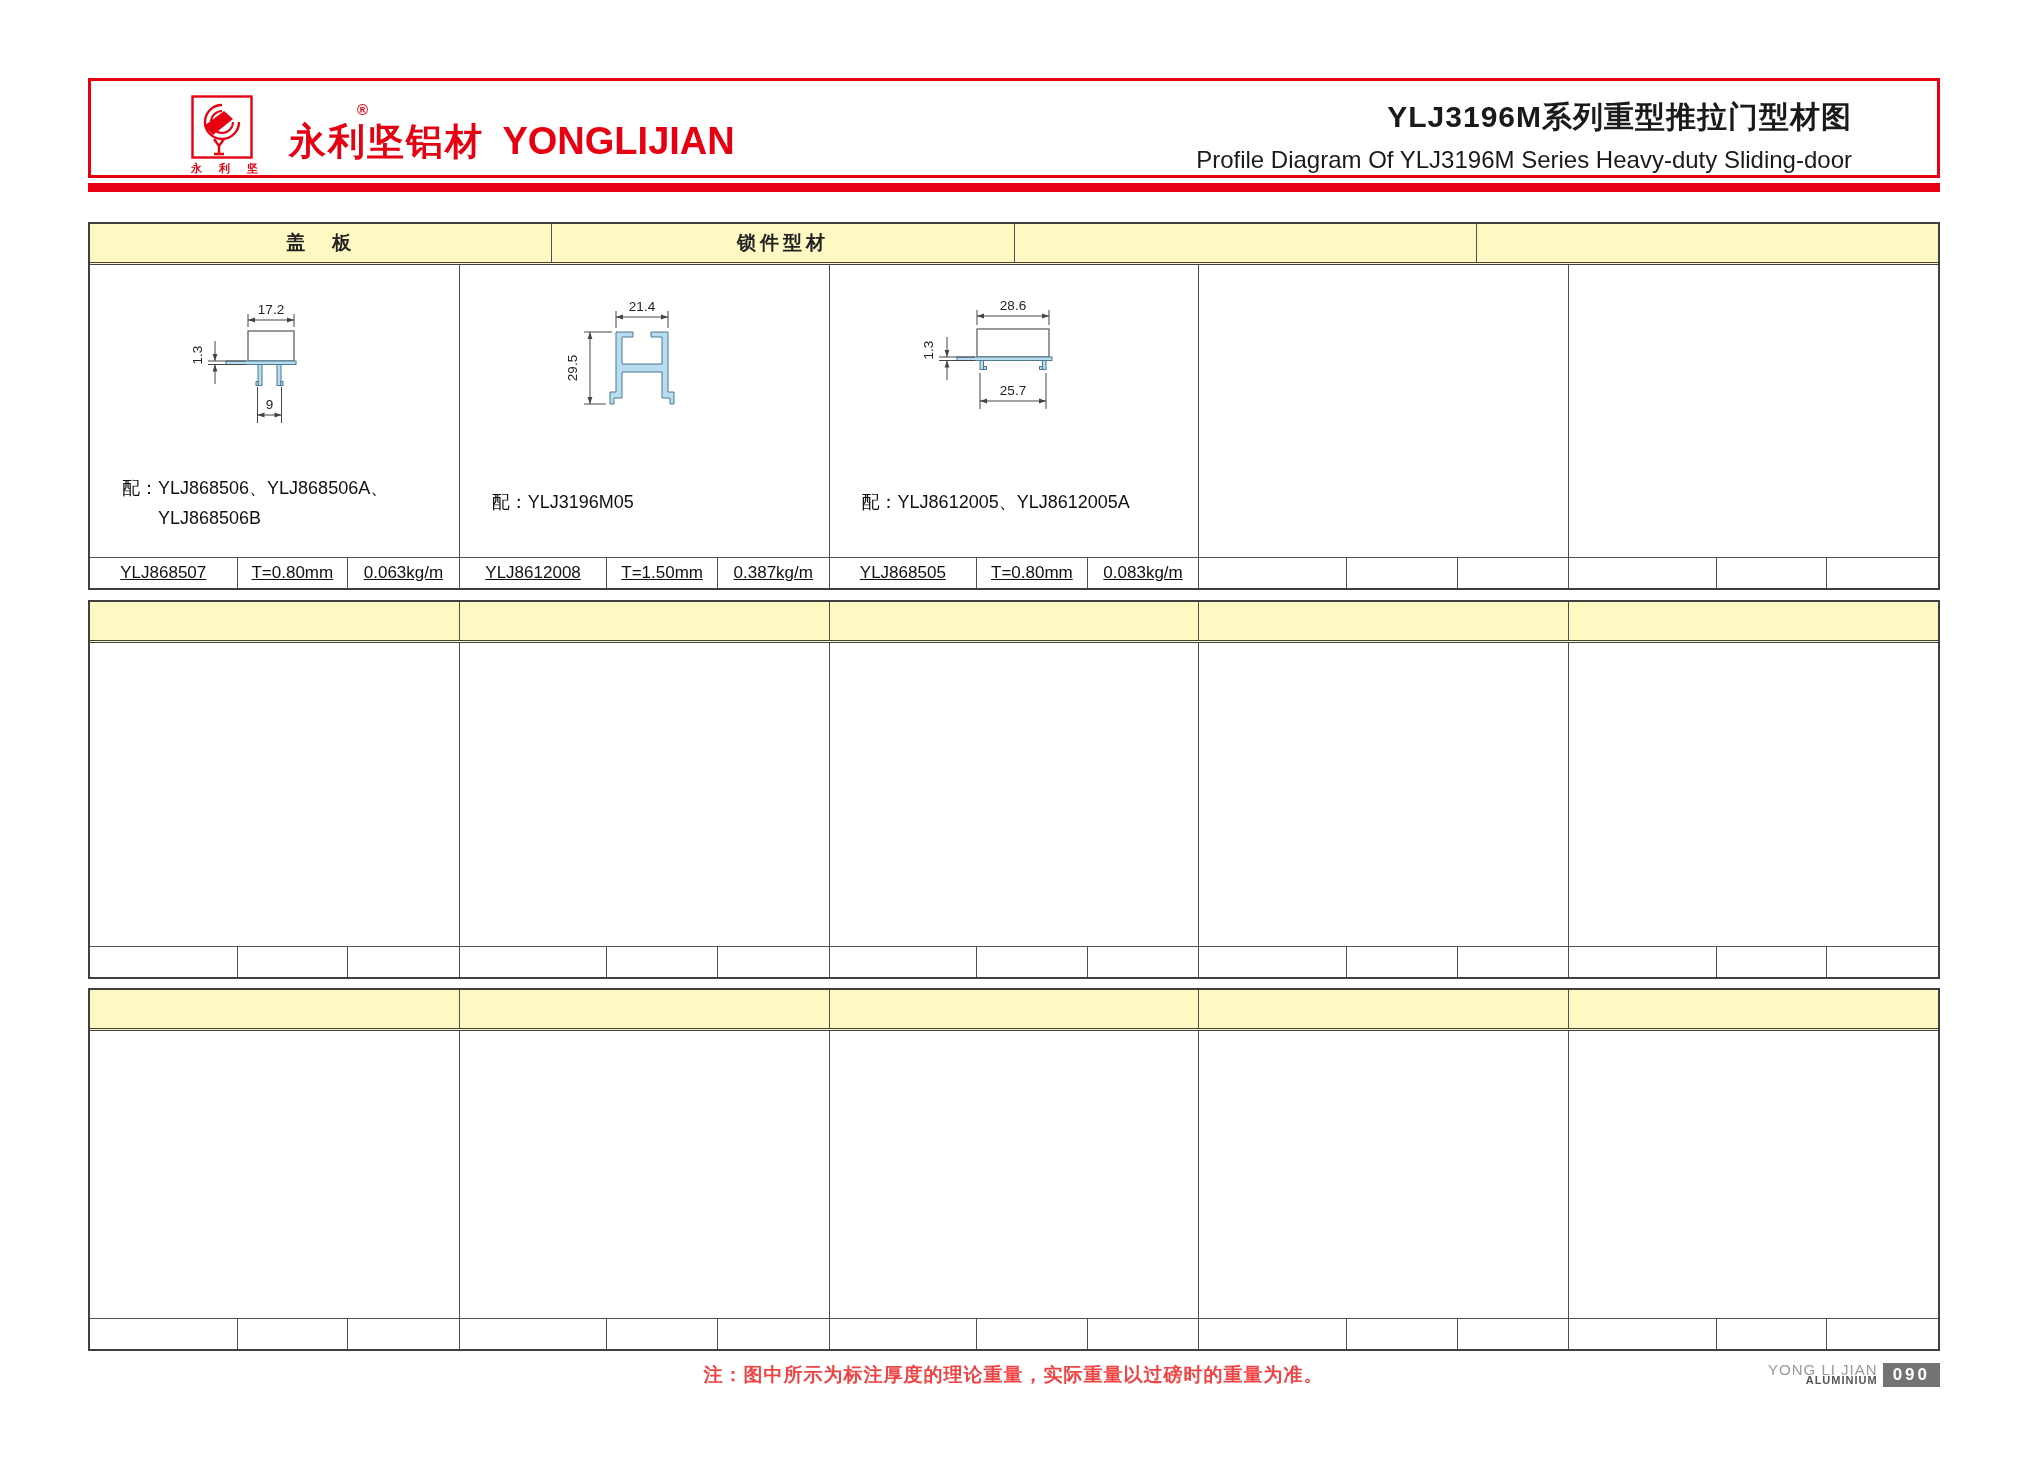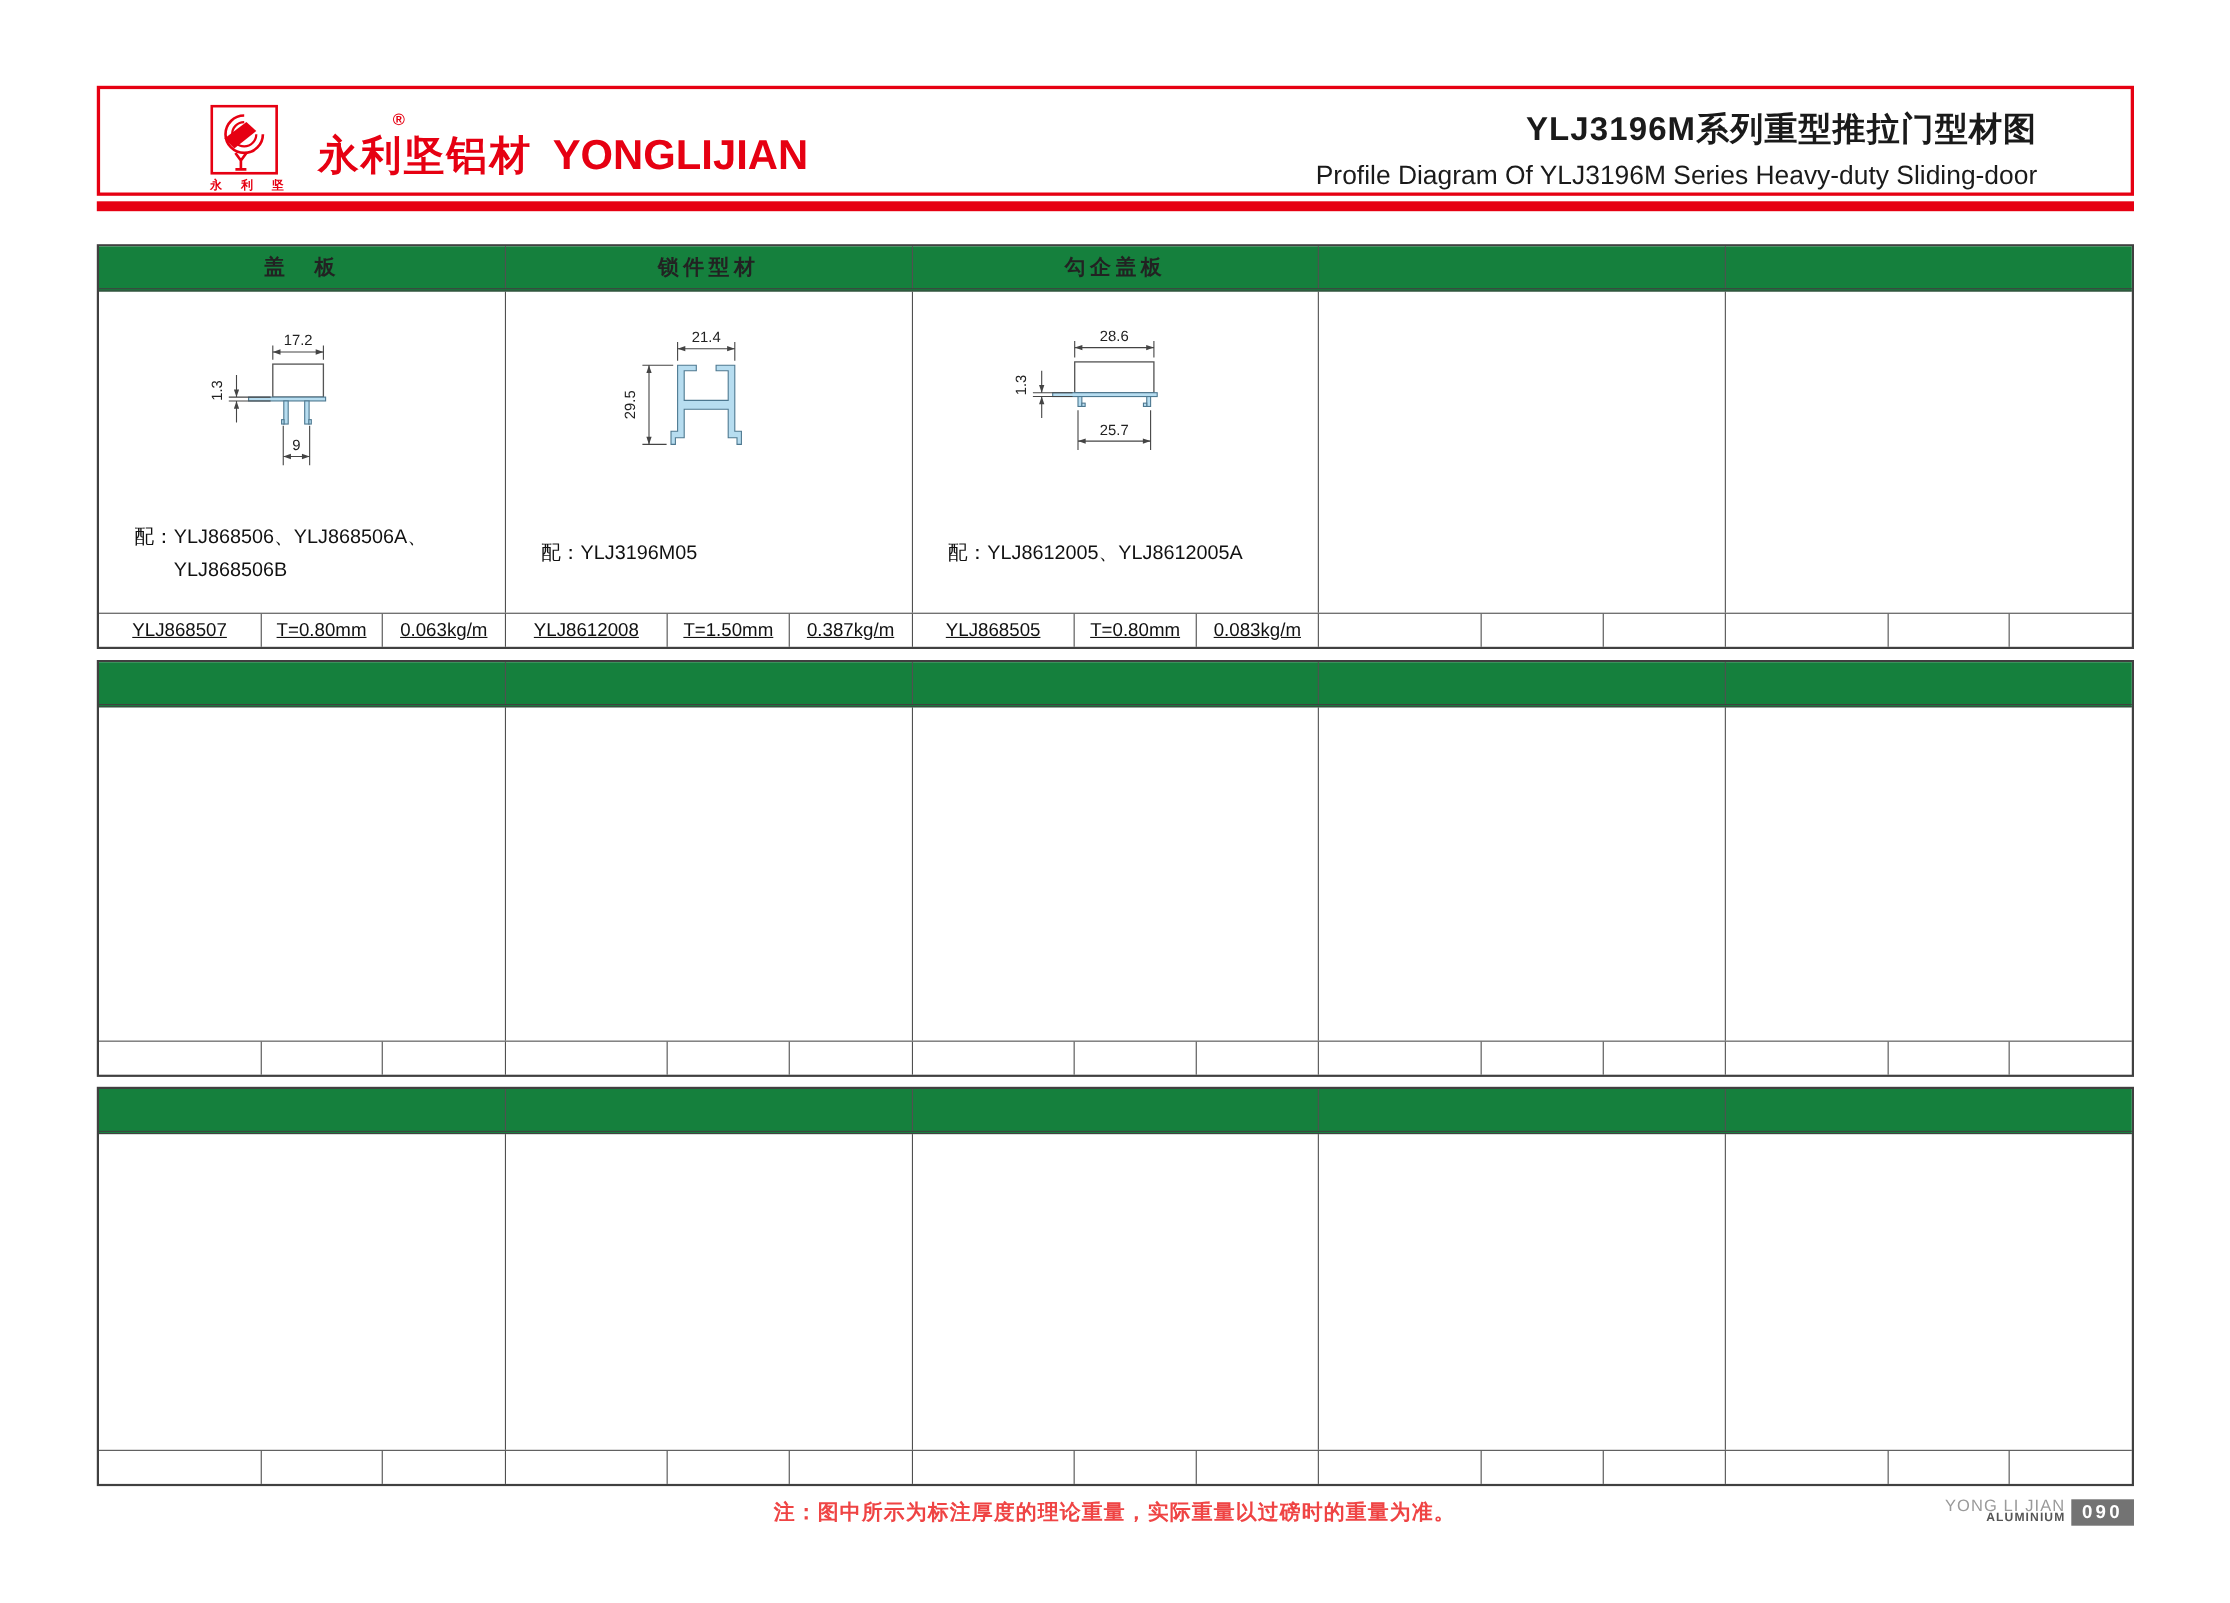--- a/index.html
+++ b/index.html
@@ -17,21 +17,21 @@
   .brand-cn{color:#e60012;font-size:37px;font-weight:bold;letter-spacing:2px;}
   .brand-en{color:#e60012;font-size:38px;font-weight:900;letter-spacing:0px;margin-left:14px;}
   .titles{position:absolute;right:85px;top:16px;text-align:right;}
   .title-cn{font-size:30px;font-weight:600;color:#1a1a1a;letter-spacing:1px;}
   .title-en{font-size:24px;font-weight:400;color:#1a1a1a;margin-top:8px;}
   .red-rule{position:absolute;left:88px;top:183px;width:1852px;height:9px;background:#e60012;}
 
   
   .ptable{position:absolute;left:88px;width:1852px;border:2px solid #404040;box-sizing:border-box;background:#fff;}
   .t1{top:222px;} .t2{top:600px;} .t3{top:988px;}
-  .thead{display:flex;height:38px;background:#15803d;border-bottom:3px double #404040;}
+  .thead{display:flex;height:38px;background:#fef9c3;border-bottom:3px double #404040;}
   .th{flex:1;border-right:1px solid #505050;display:flex;align-items:center;justify-content:center;
       font-size:19px;font-weight:600;color:#222;letter-spacing:4px;}
   .th:last-child{border-right:none;}
   .tbody{display:flex;}
   .t1 .tbody{height:292px;} .t2 .tbody{height:303px;} .t3 .tbody{height:287px;}
   .tcell{flex:1;border-right:1px solid #505050;display:flex;flex-direction:column;align-items:center;box-sizing:border-box;}
   .tcell:last-child{border-right:none;}
   .draw-area{flex:1;display:flex;align-items:center;justify-content:center;width:100%;}
   .match-block{width:100%;box-sizing:border-box;height:84px;padding-left:32px;font-size:18px;color:#111;line-height:30px;}
   .match-block.mid{padding-top:14px;box-sizing:border-box;height:84px;}
@@ -89,21 +89,20 @@
       <div class="title-cn">YLJ3196M系列重型推拉门型材图</div>
       <div class="title-en">Profile Diagram Of YLJ3196M Series Heavy-duty Sliding-door</div>
     </div>
   </div>
   <div class="red-rule"></div>
 
   <div class="ptable t1">
     <div class="thead">
       <div class="th">盖　板</div>
       <div class="th">锁件型材</div>
-      <div class="th">勾企盖板</div>
       <div class="th"></div>
       <div class="th"></div>
     </div>
     <div class="tbody">
 
       <div class="tcell">
         <div class="draw-area">
           <svg width="172" height="152" viewBox="0 0 172 152">
 
             <line class="dim" x1="60" y1="34" x2="60" y2="21"></line>

